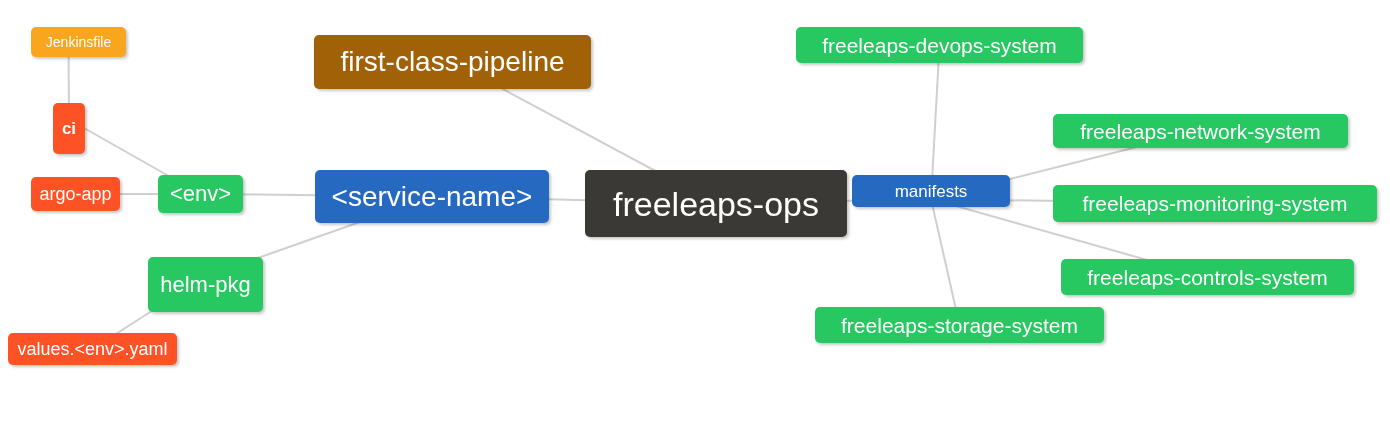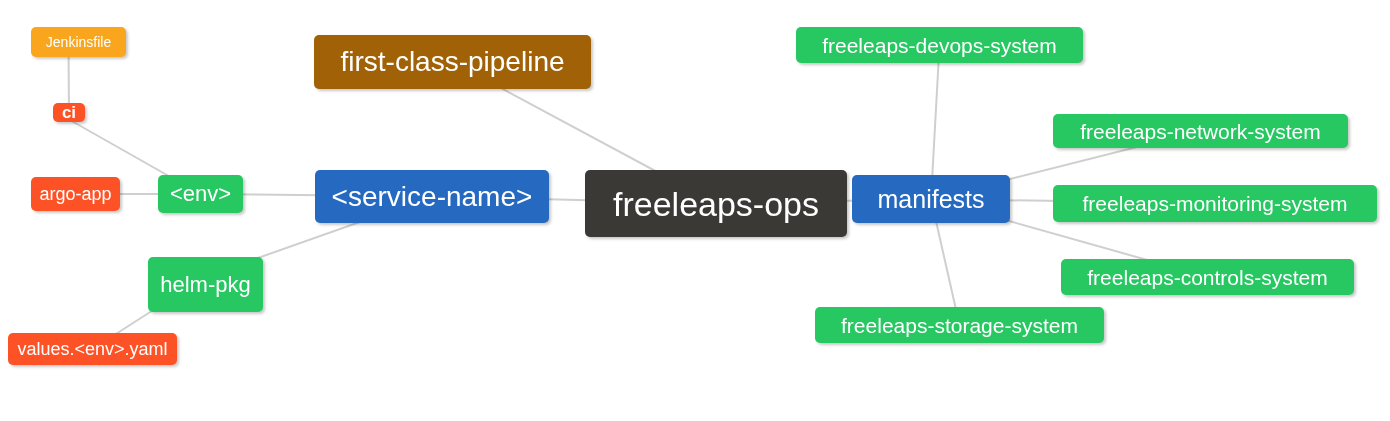--- a/index.html
+++ b/index.html
@@ -51,28 +51,28 @@
       <line x1="432" y1="196.5" x2="716" y2="203.5" stroke="#cfcfcf" stroke-width="2"></line>
       <line x1="716" y1="203.5" x2="931" y2="199" stroke="#cfcfcf" stroke-width="2"></line>
       <line x1="931" y1="199" x2="939.5" y2="45" stroke="#cfcfcf" stroke-width="2"></line>
       <line x1="931" y1="199" x2="1200.5" y2="131" stroke="#cfcfcf" stroke-width="2"></line>
       <line x1="931" y1="199" x2="1215" y2="203.5" stroke="#cfcfcf" stroke-width="2"></line>
       <line x1="931" y1="199" x2="1207.5" y2="277" stroke="#cfcfcf" stroke-width="2"></line>
       <line x1="931" y1="199" x2="959.5" y2="325" stroke="#cfcfcf" stroke-width="2"></line>
     </svg>
   <div id="node-layer">
       <div class="node" style="left: 31px; top: 27px; width: 95px; height: 30px; font-size: 14px; font-weight: 400; background: rgb(249, 165, 30);">Jenkinsfile</div>
-      <div class="node" style="left: 53px; top: 103px; width: 32px; height: 19px; font-size: 17px; font-weight: 700; background: rgb(252, 82, 38);">ci</div>
+      <div class="node" style="left: 53px; top: 103px; width: 32px; height: 51px; font-size: 17px; font-weight: 700; background: rgb(252, 82, 38);">ci</div>
       <div class="node" style="left: 31px; top: 177px; width: 89px; height: 34px; font-size: 18px; font-weight: 400; background: rgb(252, 82, 38);">argo-app</div>
       <div class="node" style="left: 158px; top: 175px; width: 85px; height: 38px; font-size: 22px; font-weight: 400; background: rgb(39, 200, 98);">&lt;env&gt;</div>
       <div class="node" style="left: 148px; top: 257px; width: 115px; height: 55px; font-size: 22px; font-weight: 400; background: rgb(39, 200, 98);">helm-pkg</div>
       <div class="node" style="left: 8px; top: 333px; width: 169px; height: 32px; font-size: 18px; font-weight: 400; background: rgb(252, 82, 38);">values.&lt;env&gt;.yaml</div>
       <div class="node" style="left: 314px; top: 35px; width: 277px; height: 54px; font-size: 28px; font-weight: 400; background: #a16207;">first-class-pipeline</div>
       <div class="node" style="left: 315px; top: 170px; width: 234px; height: 53px; font-size: 28px; font-weight: 400; background: rgb(37, 105, 193);">&lt;service-name&gt;</div>
       <div class="node" style="left: 585px; top: 170px; width: 262px; height: 67px; font-size: 34px; font-weight: 400; background: rgb(59, 57, 54);">freeleaps-ops</div>
-      <div class="node" style="left: 852px; top: 175px; width: 158px; height: 48px; font-size: 25px; font-weight: 400; background: rgb(37, 105, 193);">manifests</div>
+      <div class="node" style="left: 852px; top: 175px; width: 158px; height: 32px; font-size: 17px; font-weight: 400; background: rgb(37, 105, 193);">manifests</div>
       <div class="node" style="left: 796px; top: 27px; width: 287px; height: 36px; font-size: 21px; font-weight: 400; background: rgb(39, 200, 98);">freeleaps-devops-system</div>
       <div class="node" style="left: 1053px; top: 114px; width: 295px; height: 34px; font-size: 21px; font-weight: 400; background: rgb(39, 200, 98);">freeleaps-network-system</div>
       <div class="node" style="left: 1053px; top: 185px; width: 324px; height: 37px; font-size: 21px; font-weight: 400; background: rgb(39, 200, 98);">freeleaps-monitoring-system</div>
       <div class="node" style="left: 1061px; top: 259px; width: 293px; height: 36px; font-size: 21px; font-weight: 400; background: rgb(39, 200, 98);">freeleaps-controls-system</div>
       <div class="node" style="left: 815px; top: 307px; width: 289px; height: 36px; font-size: 21px; font-weight: 400; background: rgb(39, 200, 98);">freeleaps-storage-system</div>
     </div>
 </div>
 
 </body></html>

